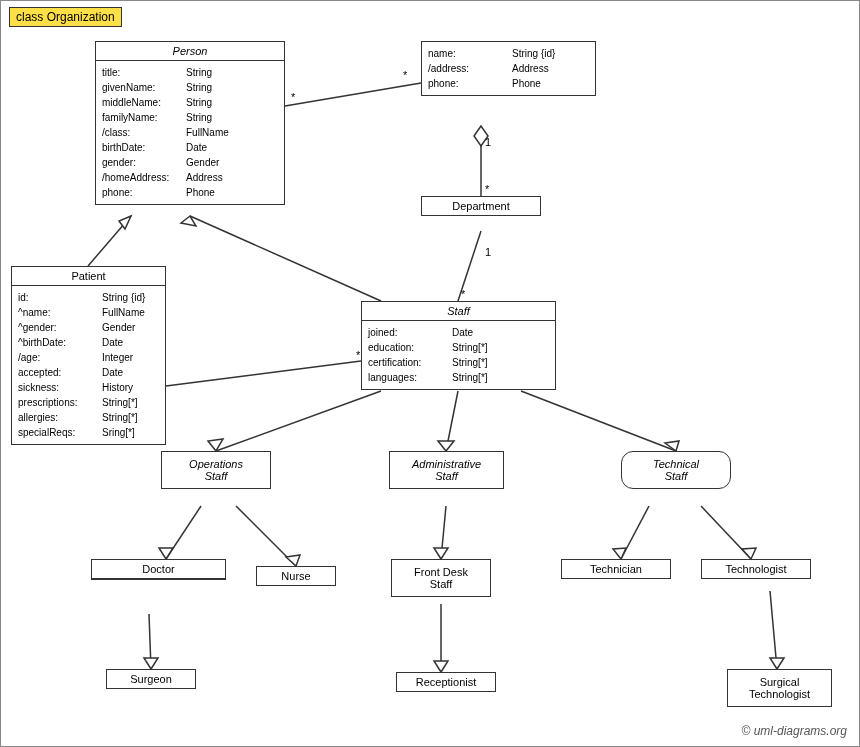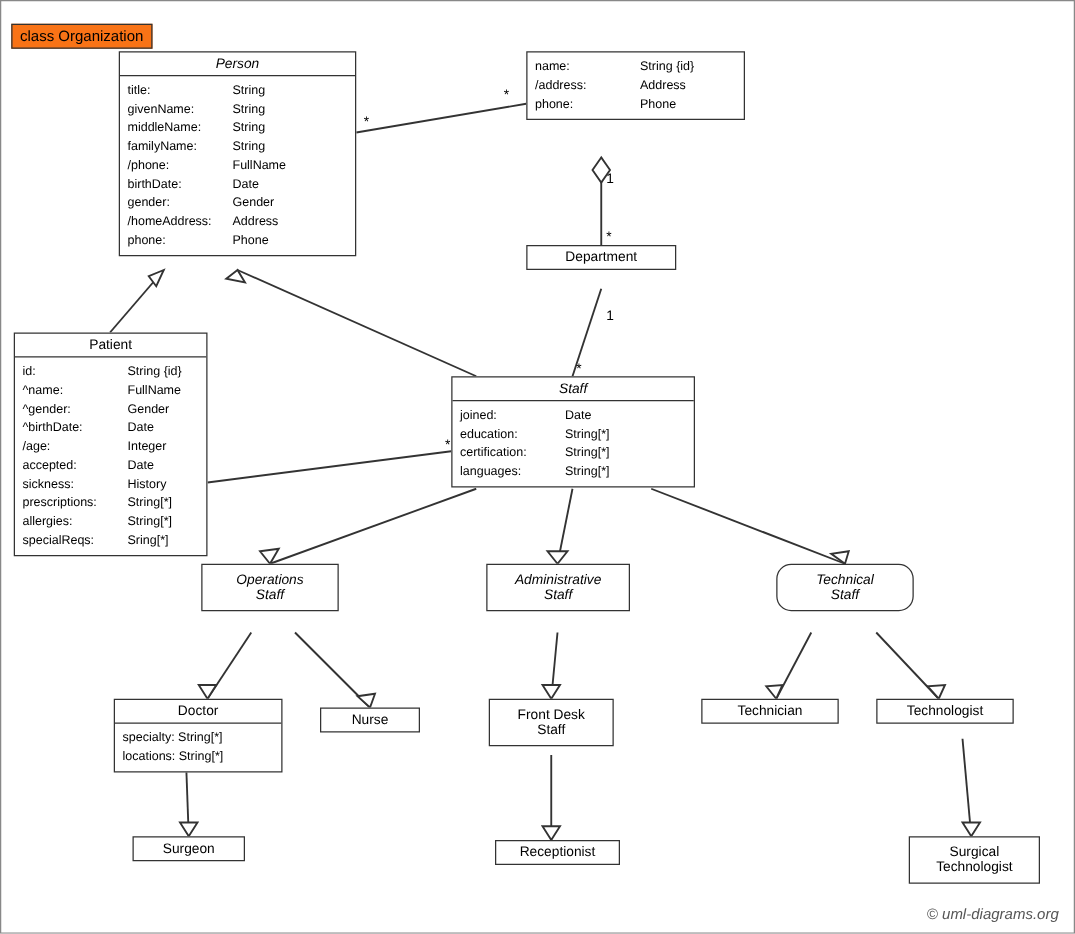--- a/index.html
+++ b/index.html
@@ -19,22 +19,21 @@
       height: 747px;
       border: 1px solid #888;
       background: #fff;
     }
     .diagram-label {
       position: absolute;
       top: 6px; left: 8px;
       border: 1px solid #333;
       padding: 2px 6px;
       font-size: 12px;
-      background: #f97316;
-      margin-top: 12px;
+      background: #fde047;
     }
     .uml-box {
       position: absolute;
       border: 1.5px solid #333;
       background: #fff;
       text-align: center;
     }
     .uml-box .box-title {
       font-weight: normal;
       padding: 3px 6px;
@@ -155,21 +154,21 @@
         </div>
       <div class="attr-row">
           <span class="attr-name">middleName:</span>
           <span class="attr-type">String</span>
         </div>
       <div class="attr-row">
           <span class="attr-name">familyName:</span>
           <span class="attr-type">String</span>
         </div>
       <div class="attr-row">
-          <span class="attr-name">/phone:</span>
+          <span class="attr-name">/class:</span>
           <span class="attr-type">FullName</span>
         </div>
       <div class="attr-row">
           <span class="attr-name">birthDate:</span>
           <span class="attr-type">Date</span>
         </div>
       <div class="attr-row">
           <span class="attr-name">gender:</span>
           <span class="attr-type">Gender</span>
         </div>
@@ -280,24 +279,20 @@
   <div class="uml-box" style="left:388px;top:450px;width:115px;">
     <div class="box-title italic" style="border-bottom:none;padding:6px 4px;">Administrative<br>Staff</div>
   </div>
 
   <div class="uml-box" style="left:620px;top:450px;width:110px;border-radius:12px;">
     <div class="box-title italic" style="border-bottom:none;padding:6px 4px;">Technical<br>Staff</div>
   </div>
 
   <div class="uml-box" style="left:90px;top:558px;width:135px;">
     <div class="box-title">Doctor</div>
-    <div class="box-attrs">
-      <div>specialty: String[*]</div>
-      <div>locations: String[*]</div>
-    </div>
   </div>
 
   <div class="uml-box" style="left:255px;top:565px;width:80px;">
     <div class="box-title" style="border-bottom:none;">Nurse</div>
   </div>
 
   <div class="uml-box" style="left:390px;top:558px;width:100px;">
     <div class="box-title" style="border-bottom:none;padding:6px 4px;">Front Desk<br>Staff</div>
   </div>
 

